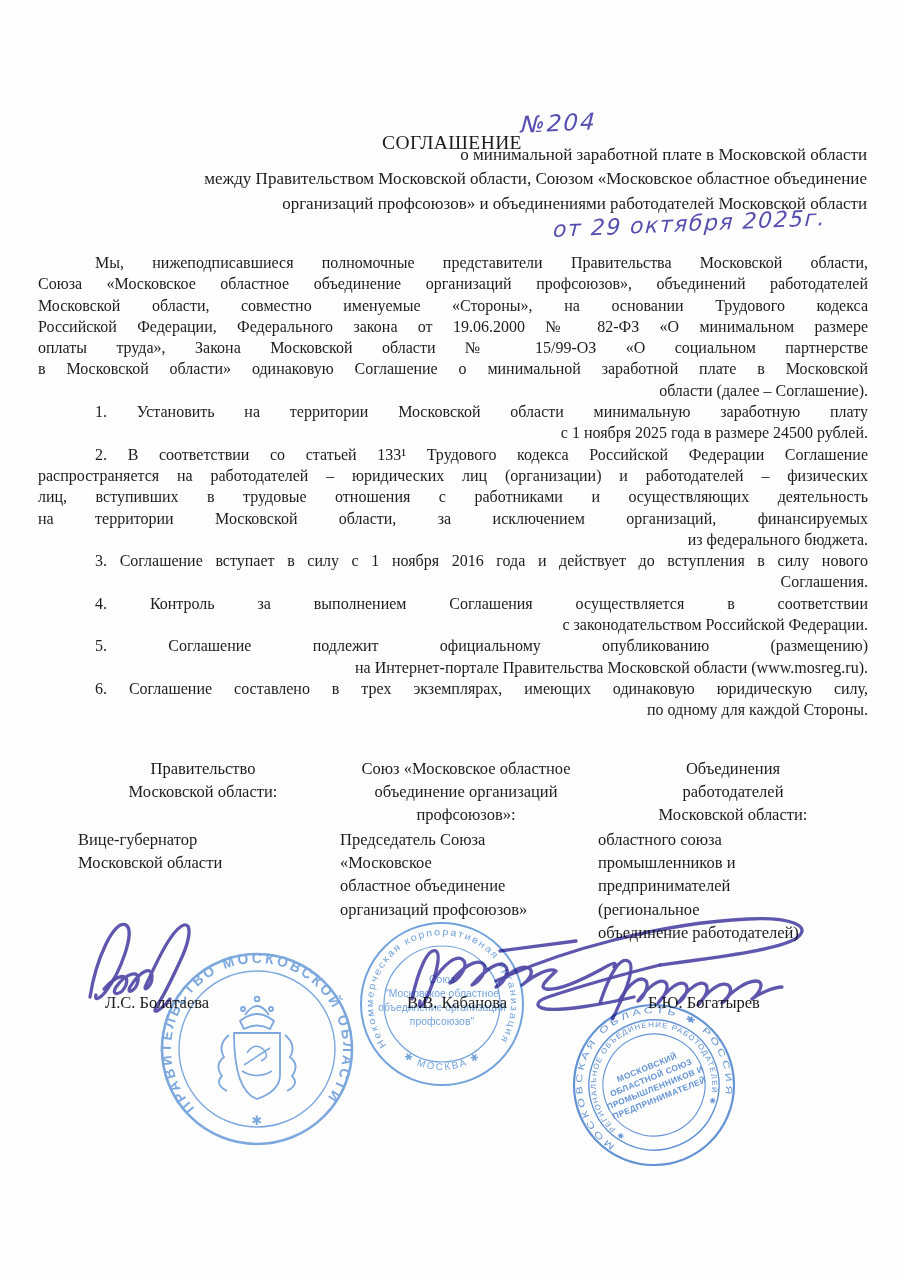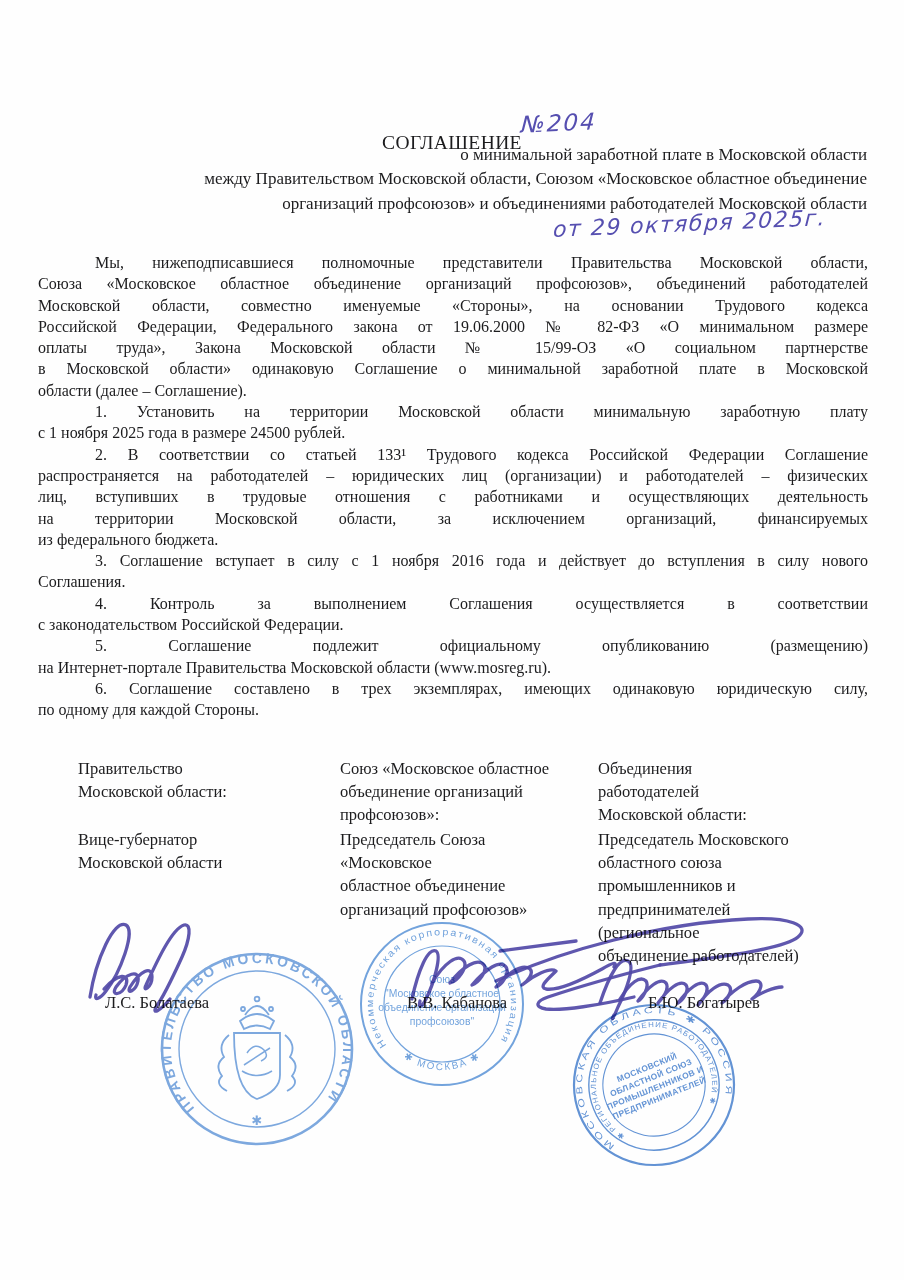--- a/index.html
+++ b/index.html
@@ -23,29 +23,29 @@
     font-family:"DejaVu Sans",sans-serif;font-style:italic;
     transform:rotate(-2.5deg) skewX(-6deg);white-space:nowrap;z-index:6;
   }
   .hw-num{left:521px;top:110px;font-size:23px;letter-spacing:2px;}
   .hw-date{left:553px;top:211px;font-size:22px;letter-spacing:1.5px;}
   
   #doc-body{
     position:absolute;left:38px;top:252px;width:830px;
     font-size:16px;line-height:21.3px;
   }
-  .bline{min-height:21.3px;text-align:left;}
+  .bline{min-height:21.3px;text-align:right;}
   .bline.just{text-align:justify;text-align-last:justify;}
   .bline.ind{text-indent:57px;}
   
   .sigcol{position:absolute;top:757px;font-size:16.5px;line-height:23.2px;z-index:1;}
   #col0{left:78px;width:250px;}
   #col1{left:340px;width:252px;}
   #col2{left:598px;width:270px;}
-  .party{height:71px;}
+  .party{height:71px;text-align:center;}
   .name{position:absolute;top:993px;font-size:16.5px;z-index:1;}
   .name0{left:105px;} .name1{left:407px;} .name2{left:648px;}
   
   .stamp{position:absolute;mix-blend-mode:multiply;opacity:.88;z-index:2;}
   #stamp-gov{left:157px;top:949px;}
   #stamp-union{left:357px;top:919px;}
   #stamp-emp{left:566px;top:997px;}
   .stamp text{font-family:"Liberation Sans","DejaVu Sans",sans-serif;}
   #sig-layer{position:absolute;left:60px;top:895px;mix-blend-mode:multiply;z-index:3;}
   #sig-layer path{fill:none;stroke:#5149a8;stroke-width:3.3;stroke-linecap:round;stroke-linejoin:round;opacity:.92;}
@@ -107,21 +107,20 @@
       <div>«Московское</div>
       <div>областное объединение</div>
       <div>организаций профсоюзов»</div>
     </div>
   <div id="col2" class="sigcol">
       <div class="party">
         <div>Объединения</div>
         <div>работодателей</div>
         <div>Московской области:</div>
       </div>
-      <div>Председатель Московского</div>
       <div>областного союза</div>
       <div>промышленников и</div>
       <div>предпринимателей</div>
       <div>(региональное</div>
       <div>объединение работодателей)</div>
     </div>
 
   <span class="name name0">Л.С. Болатаева</span>
   <span class="name name1">В.В. Кабанова</span>
   <span class="name name2">Б.Ю. Богатырев</span>

